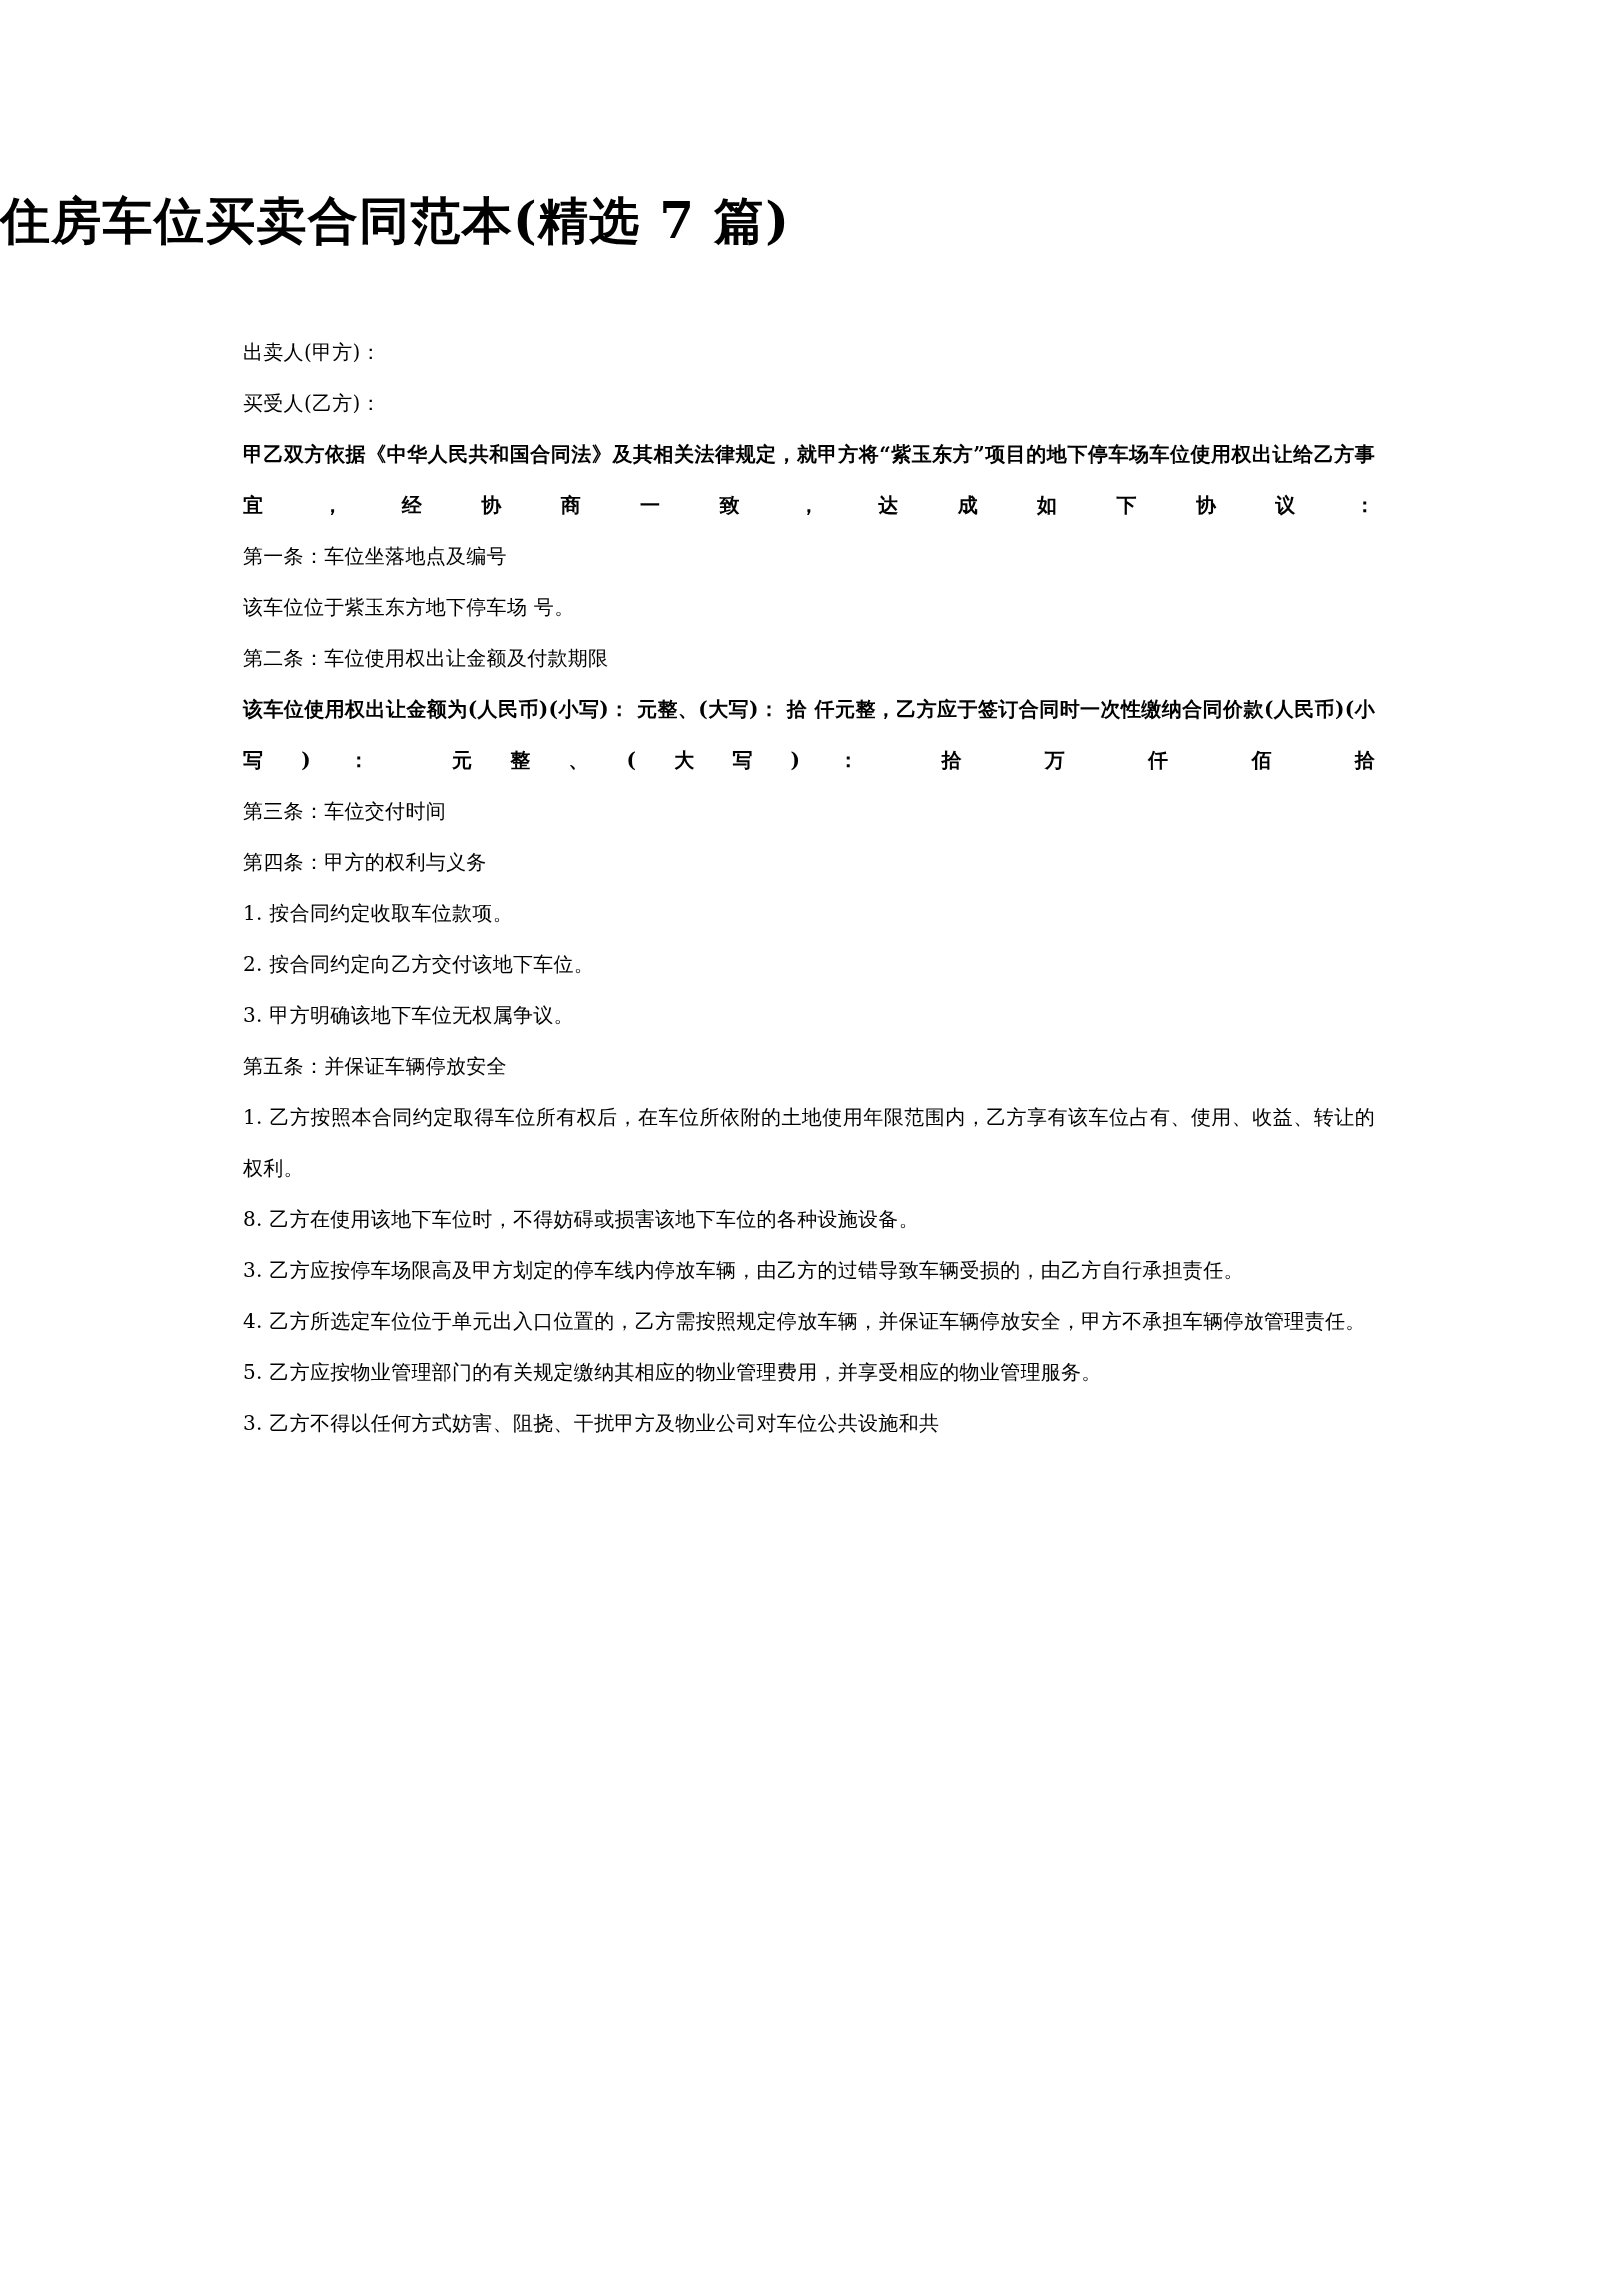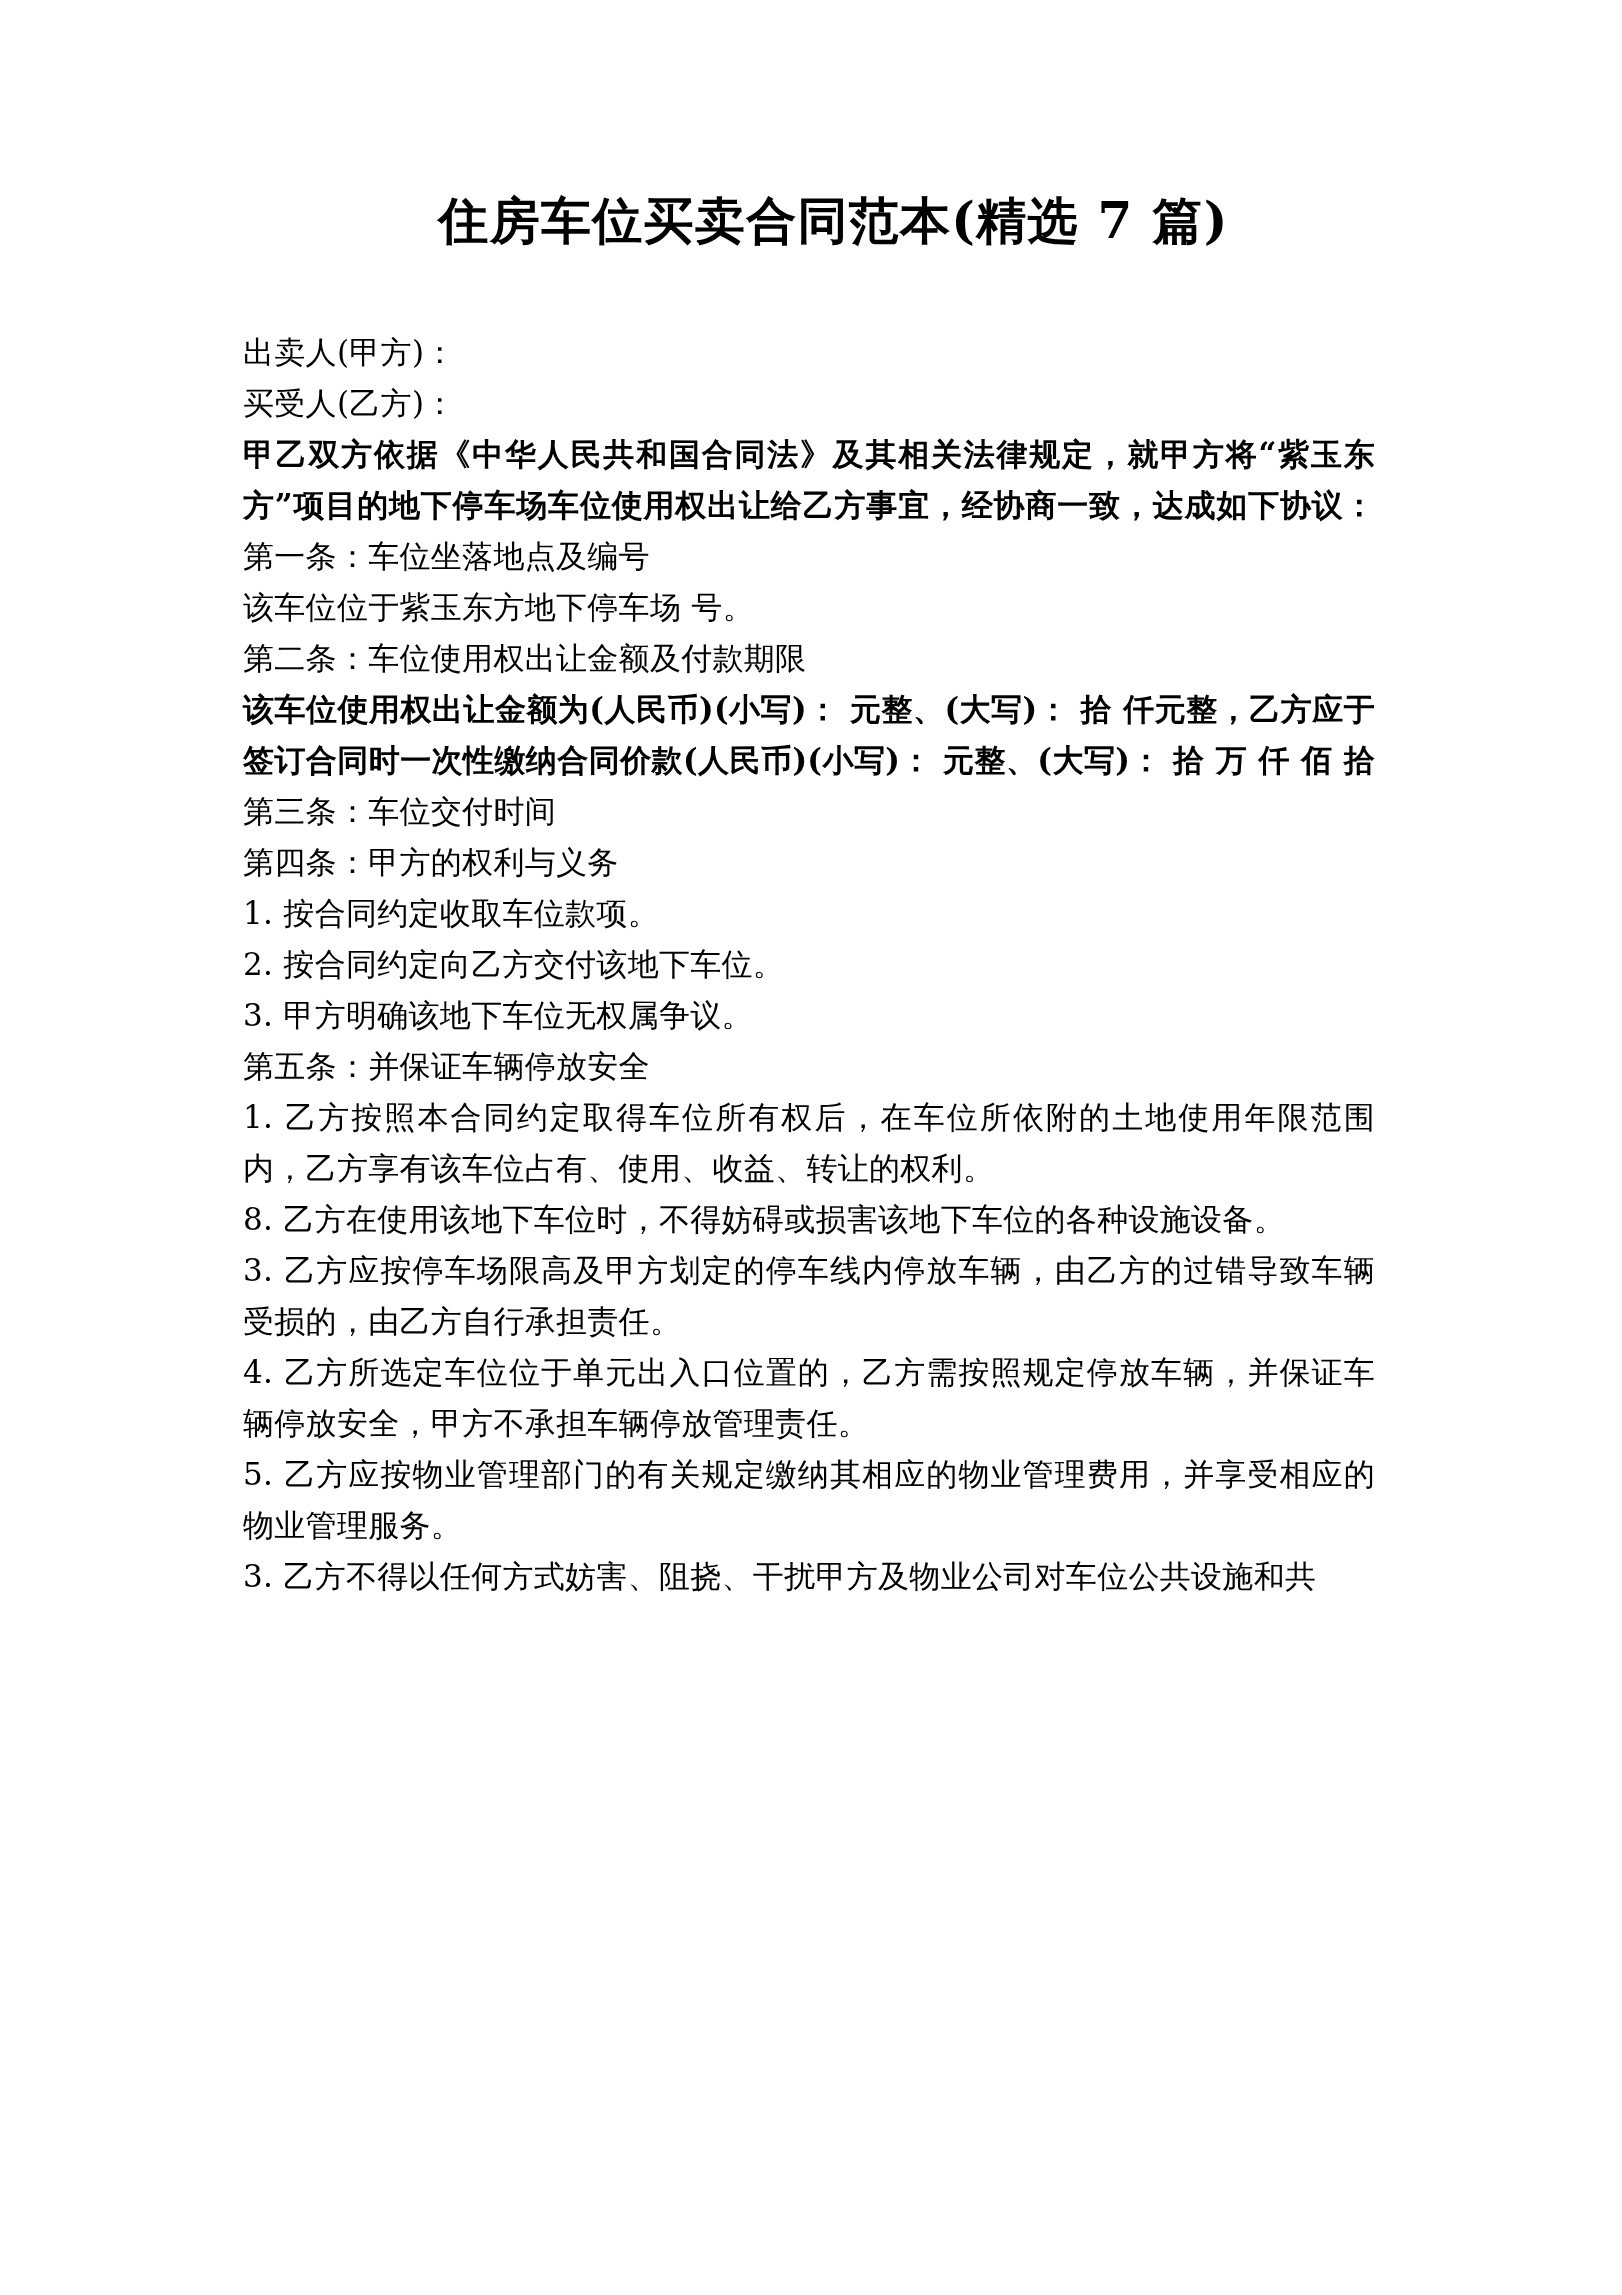--- a/index.html
+++ b/index.html
@@ -14,39 +14,37 @@
     height: 2295px;
     background: #ffffff;
     overflow: hidden;
     box-sizing: border-box;
   }
   .doc-title {
     position: absolute;
     left: 0;
     right: 0;
     top: 190px;
-    text-align: center;
     font-family: "DejaVu Serif", "Liberation Serif", serif;
     font-size: 50px;
     font-weight: 700;
     letter-spacing: 1.3px;
     color: #000000;
     line-height: 1.25;
     white-space: nowrap;
-    padding-left: 44px;
   }
   .body-block {
     position: absolute;
     left: 243px;
     top: 327px;
     width: 1132px;
   }
   .para {
     font-family: "DejaVu Serif", "Liberation Serif", serif;
-    font-size: 31px;
+    font-size: 20px;
     line-height: 51px;
     color: #000000;
     margin: 0 0 0 0;
     text-align: justify;
     text-justify: inter-character;
     word-break: break-all;
     letter-spacing: 0.3px;
   }
   .para.justify-all {
     text-align-last: justify;

